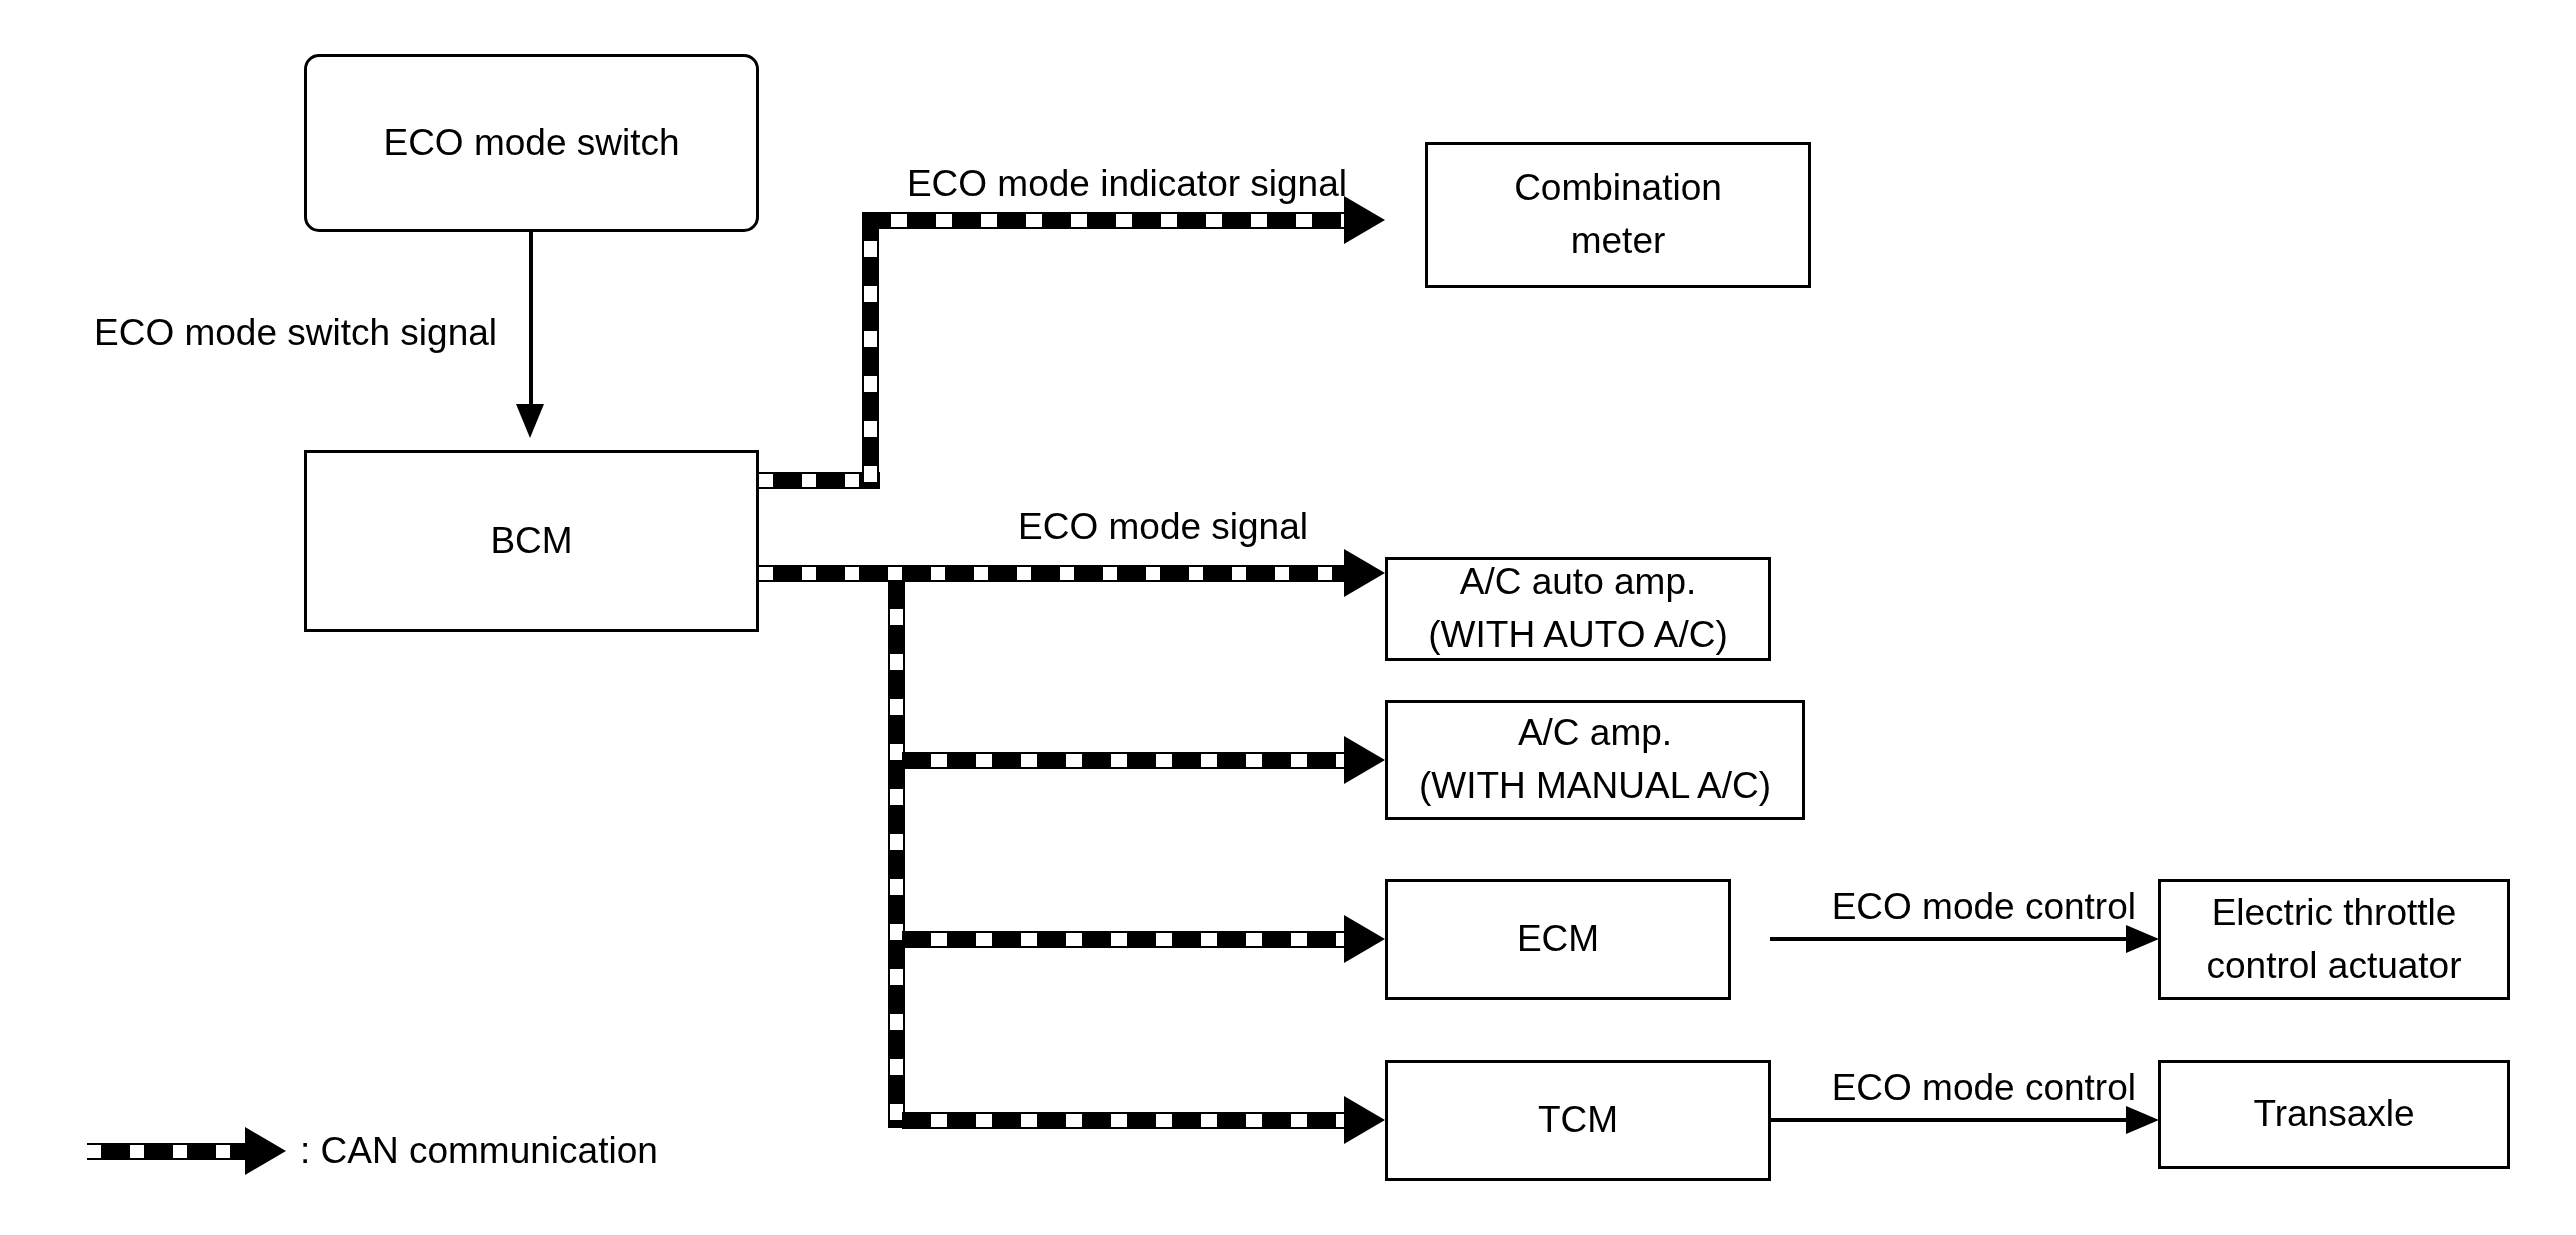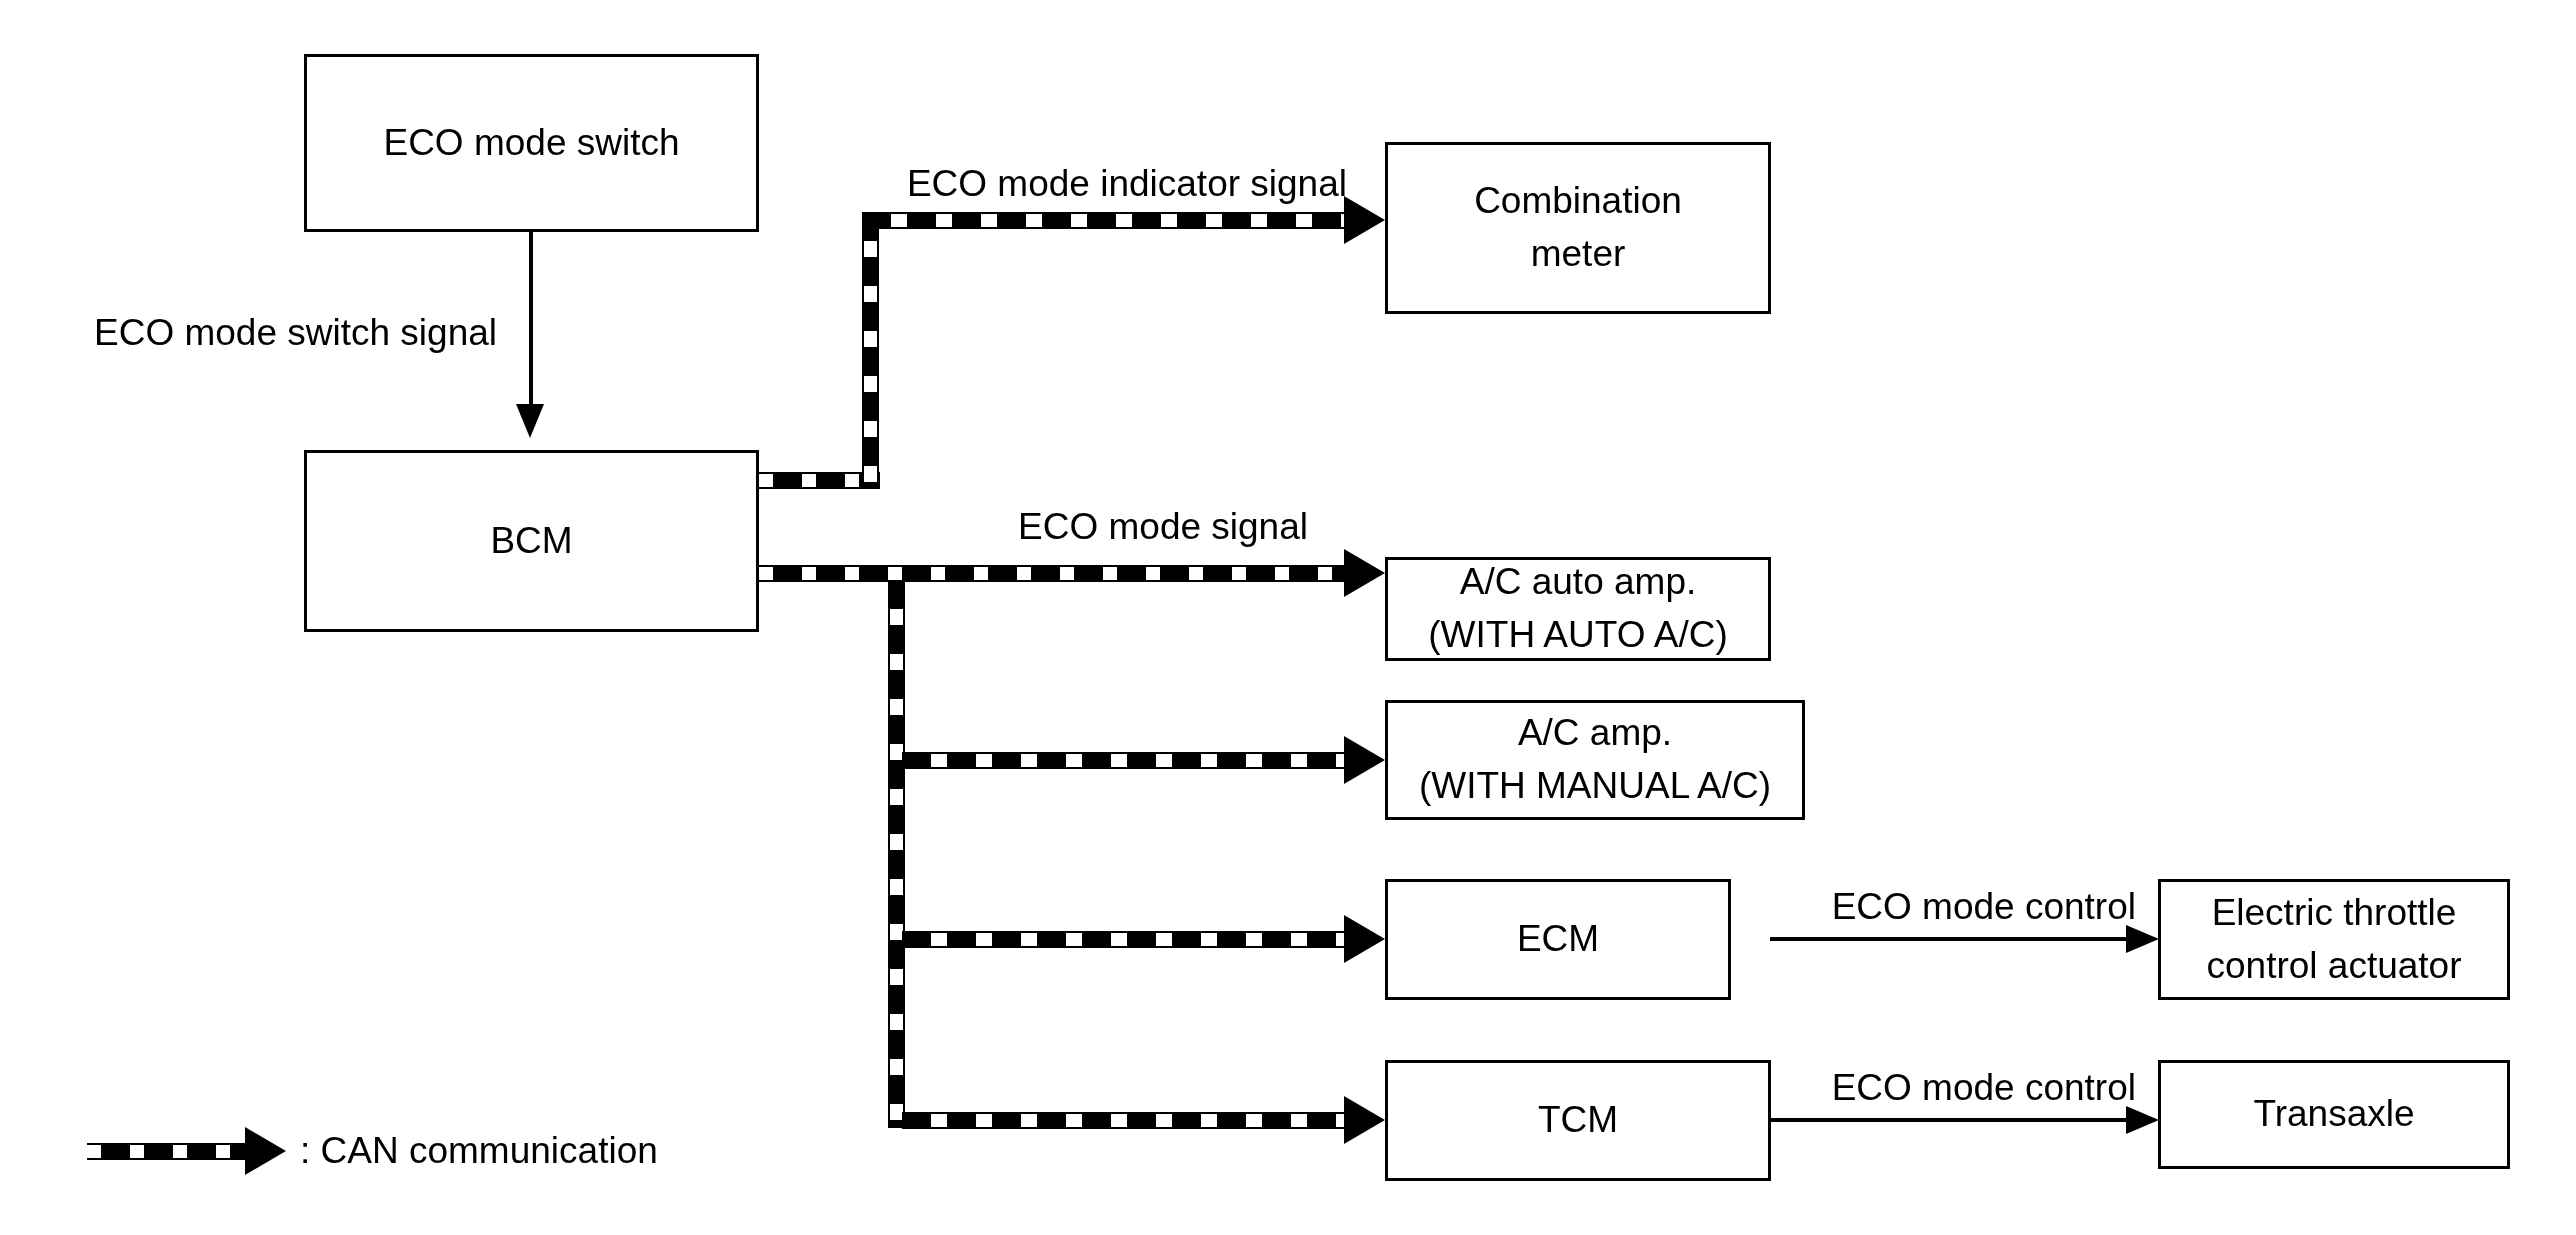--- a/index.html
+++ b/index.html
@@ -75,21 +75,21 @@
     border-left: 14.7px solid transparent;
     border-right: 14.7px solid transparent;
     border-top: 34px solid #000;
   }
 </style>
 </head>
 <body>
 
 <div id="canvas">
 
-  <div class="box" style="left:304px; top:54px; width:455px; height:178px;">ECO mode switch</div>
+  <div class="box" style="left:304px; top:54px; width:455px; height:178px;border-radius:15px;">ECO mode switch</div>
 
   <div class="box" style="left:304px; top:450px; width:455px; height:182px;">BCM</div>
 
   <div class="line-v" style="left:529px; top:232px; height:176px;"></div>
   <div class="thin-arrow-down" style="left:516px; top:404px;"></div>
   <div class="lbl left" style="left:94px; top:314px; width:446px;">ECO mode switch signal</div>
 
   <div class="can-h phase-w" style="left:759px; top:472px; width:121px;"></div>
   <div class="can-v" style="left:862px; top:212px; height:277px;"></div>
   <div class="can-h" style="left:862px; top:212px; width:483px;"></div>
@@ -103,21 +103,21 @@
 
   <div class="can-h" style="left:902px; top:752px; width:443px;"></div>
   <div class="can-arrow" style="left:1344px; top:736px;"></div>
 
   <div class="can-h" style="left:902px; top:931px; width:443px;"></div>
   <div class="can-arrow" style="left:1344px; top:915px;"></div>
 
   <div class="can-h" style="left:902px; top:1112px; width:443px;"></div>
   <div class="can-arrow" style="left:1344px; top:1096px;"></div>
 
-  <div class="box" style="left:1385px; top:142px; width:386px; height:172px;">Combination
+  <div class="box" style="left:1425px; top:142px; width:386px; height:146px;">Combination
 meter</div>
 
   <div class="box" style="left:1385px; top:514px; width:386px; height:104px;margin-top:43px;">A/C auto amp.
 (WITH AUTO A/C)</div>
 
   <div class="box" style="left:1385px; top:700px; width:420px; height:120px;">A/C amp.
 (WITH MANUAL A/C)</div>
 
   <div class="box" style="left:1385px; top:879px; width:346px; height:121px;">ECM</div>
 

